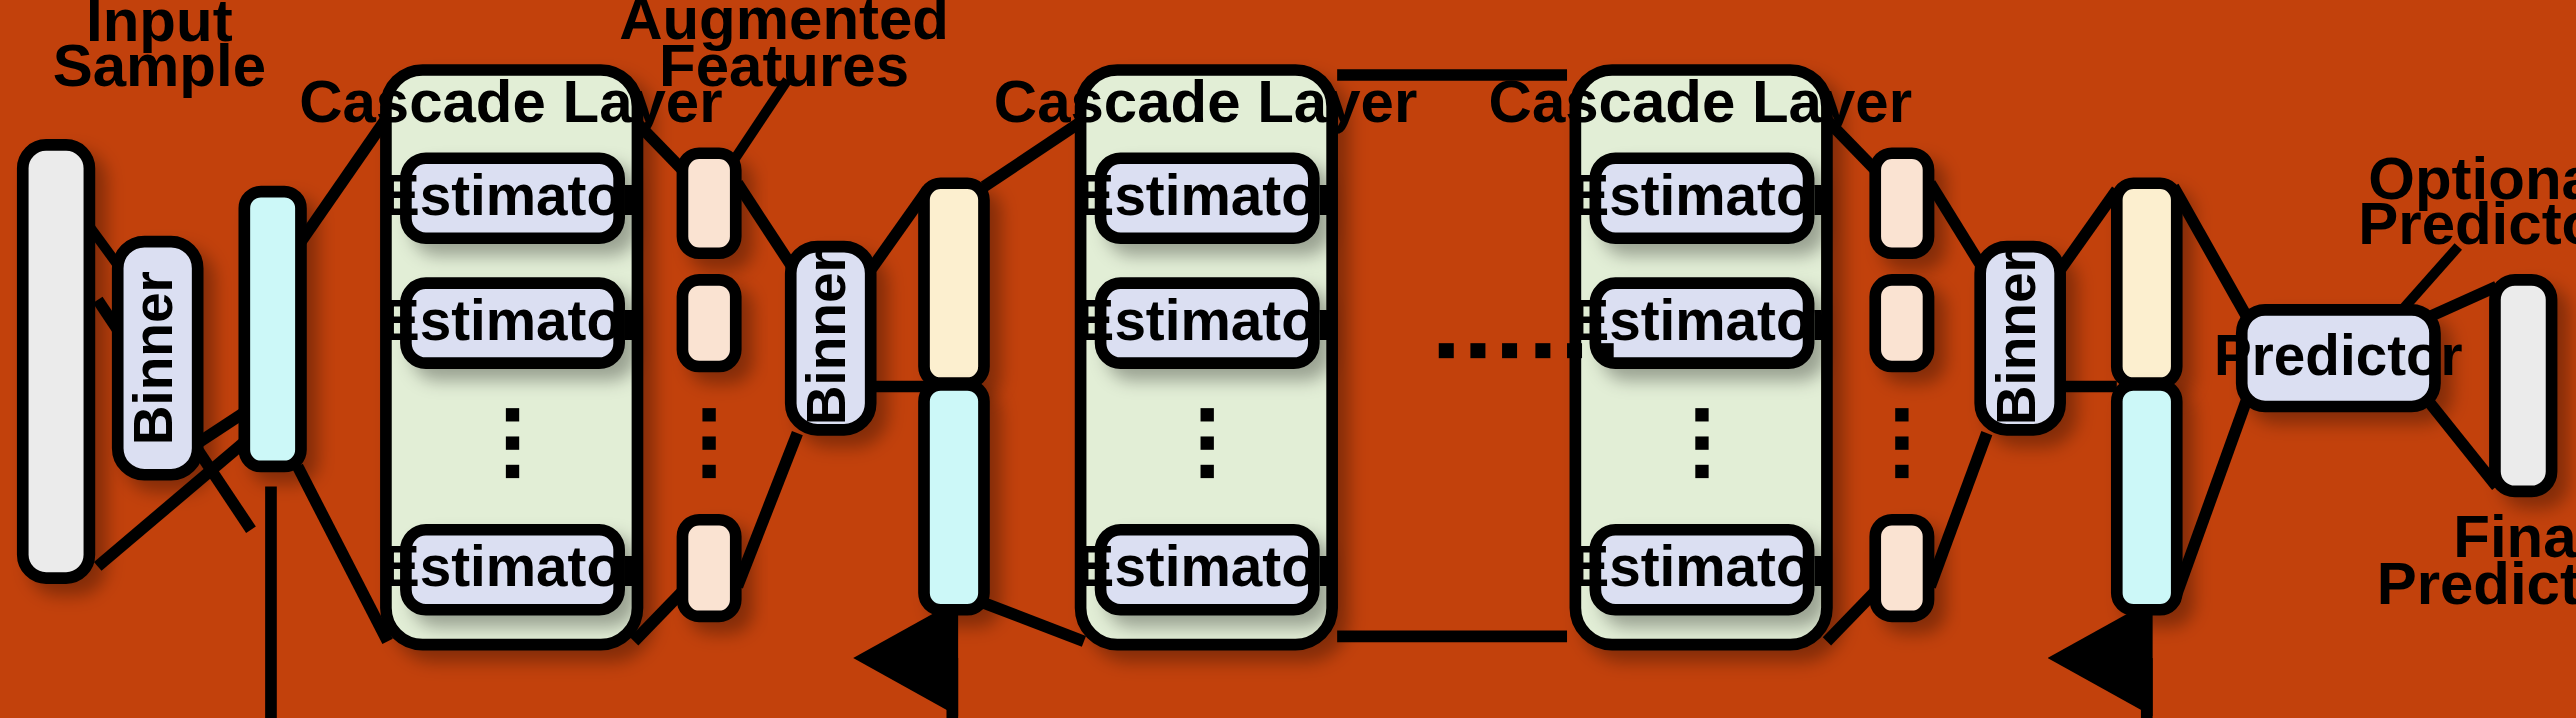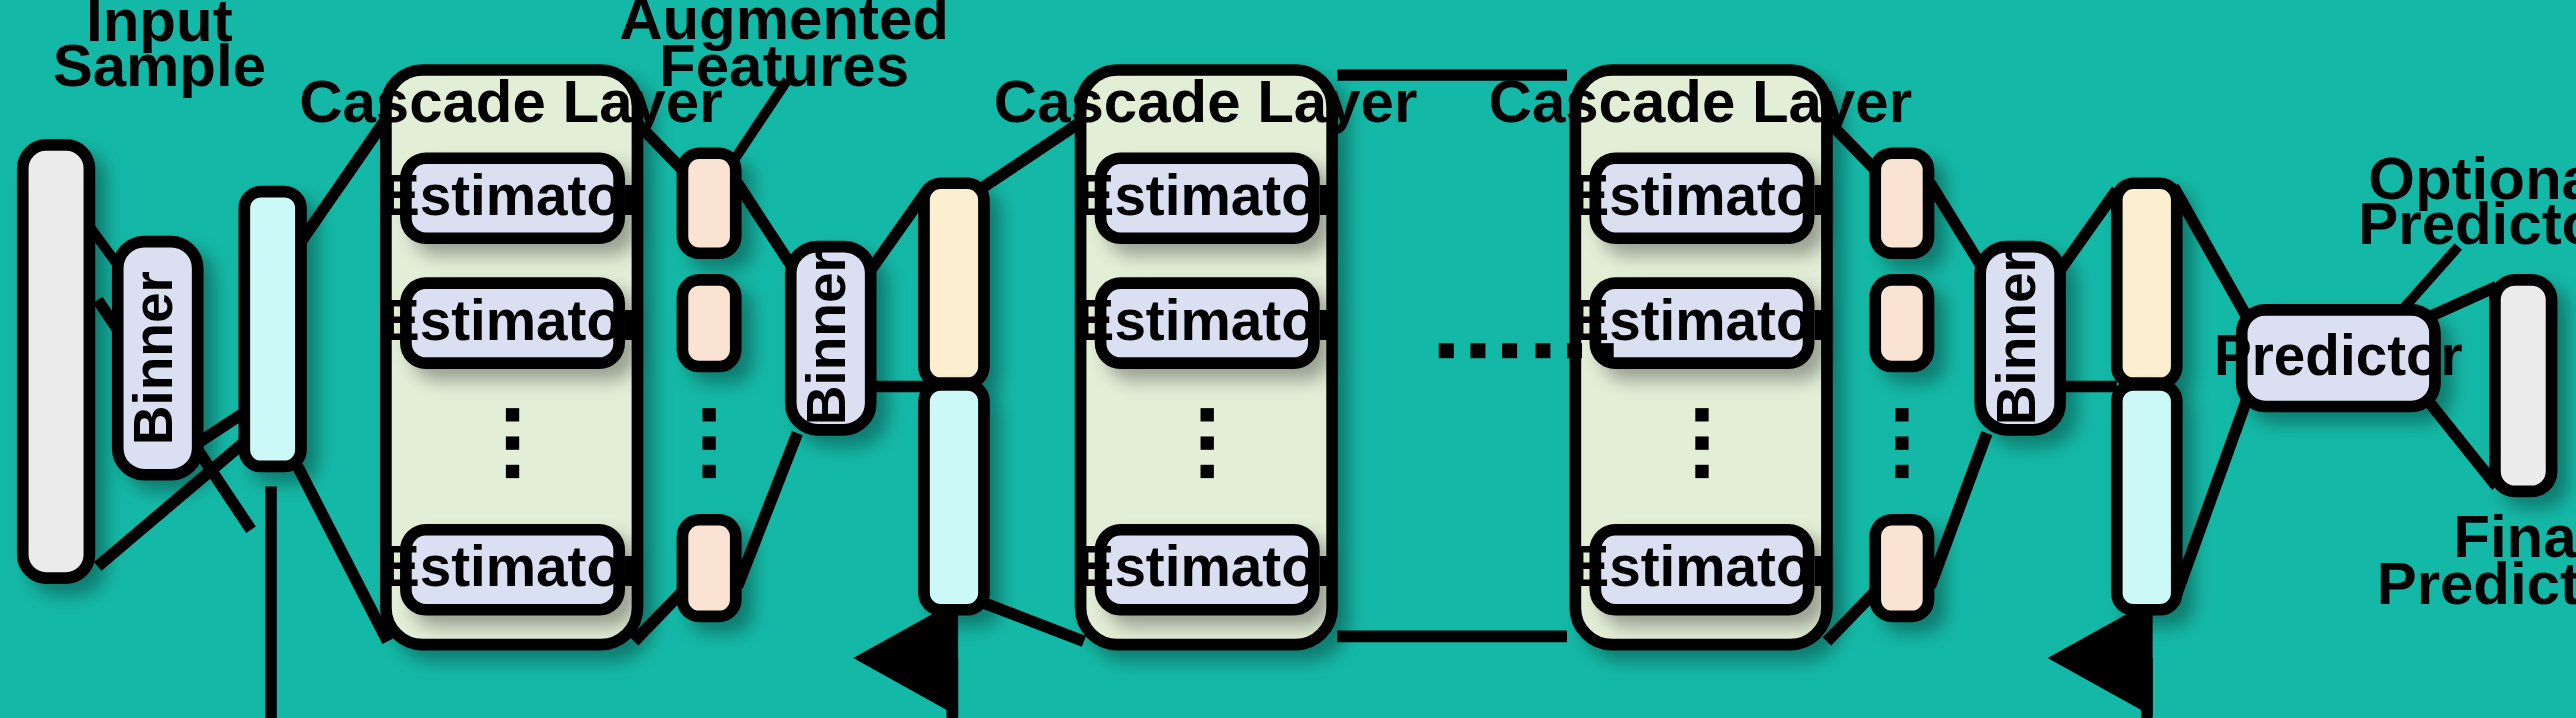--- a/index.html
+++ b/index.html
@@ -7,21 +7,21 @@
     padding: 0;
     background: #ffffff;
   }
   body {
     font-family: "Liberation Sans", sans-serif;
   }
   #stage {
     position: relative;
     width: 2576px;
     height: 718px;
-    background: #14b8a6;
+    background: #c2410c;
     overflow: hidden;
   }
   svg.diagram {
     position: absolute;
     left: 0;
     top: 0;
     width: 2576px;
     height: 718px;
     display: block;
   }

